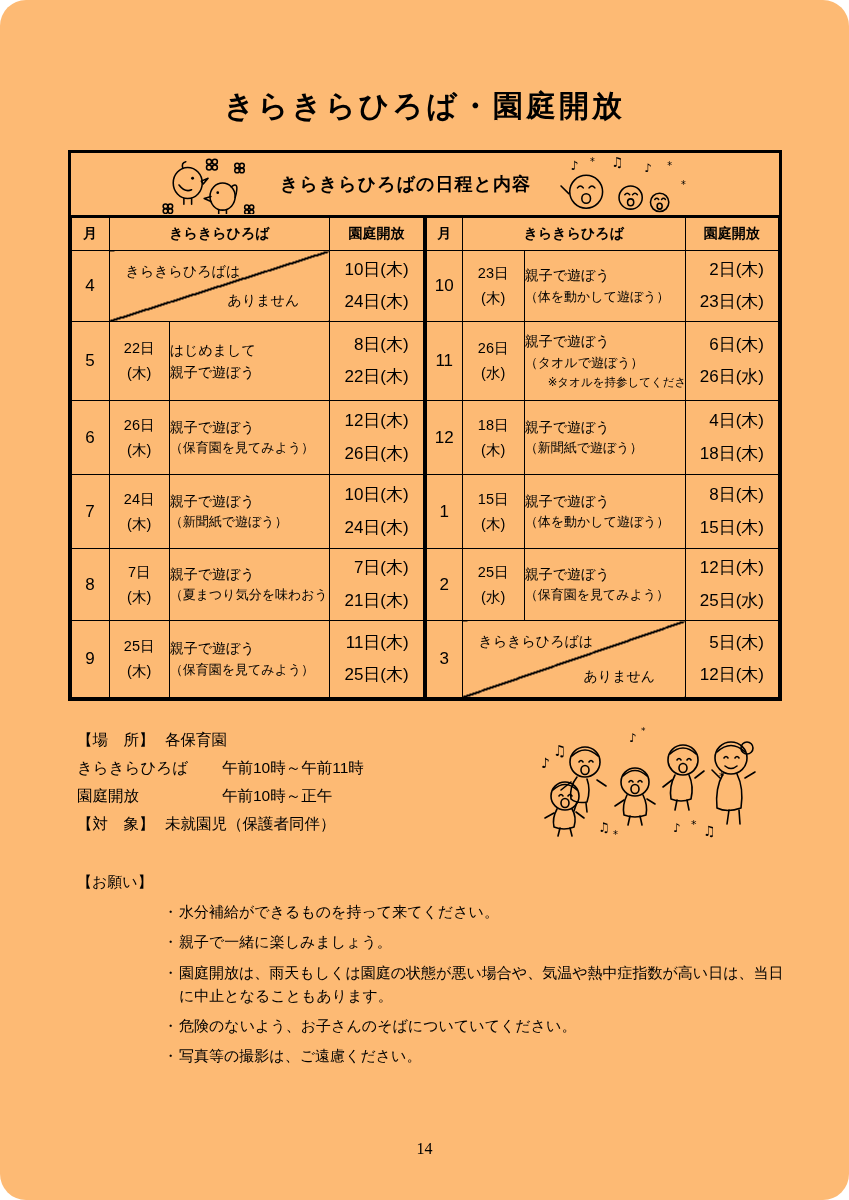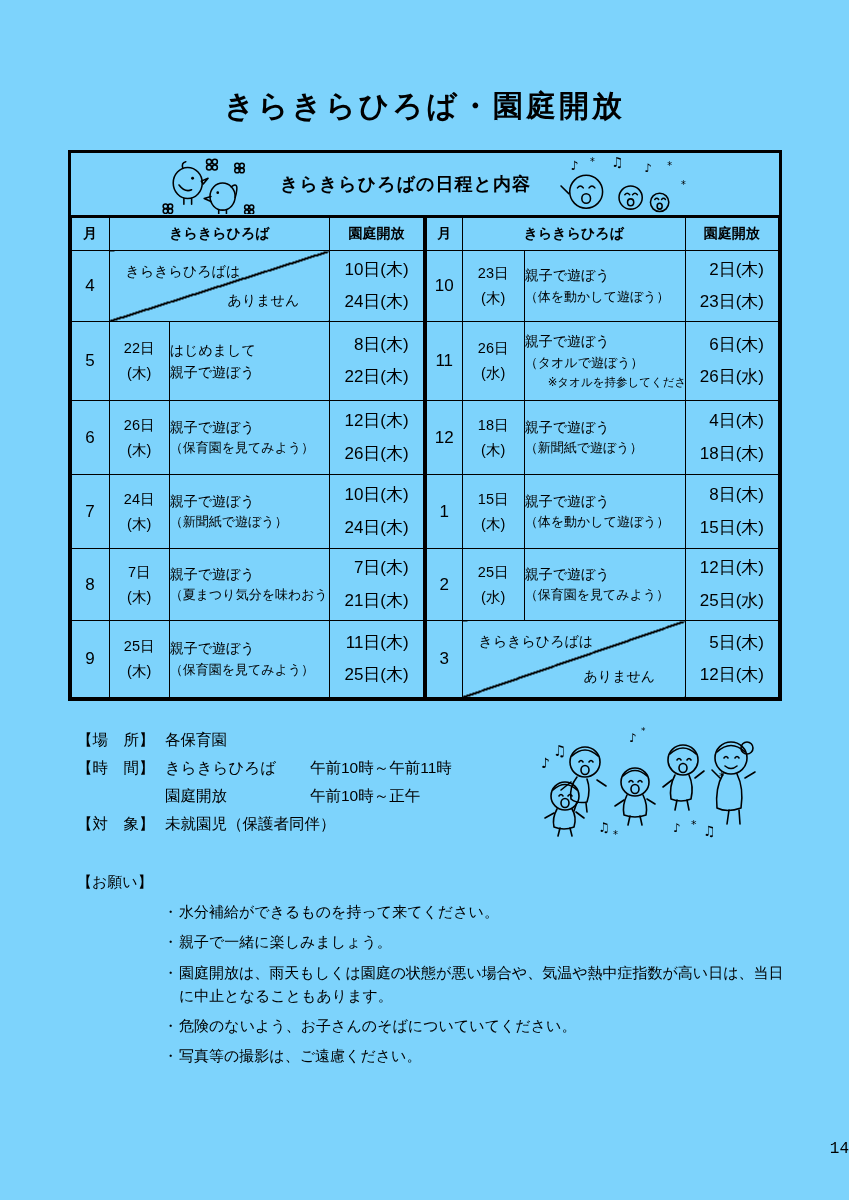--- a/index.html
+++ b/index.html
@@ -1,22 +1,23 @@
 <!DOCTYPE html>
 <html lang="ja"><head>
 <meta charset="utf-8">
 <style>
   html,body { margin:0; padding:0; background:#fff; }
   .page {
     position:relative;
     width:849px; height:1200px;
-    background:#7dd3fc;
+    background:#fdba74;
     color:#000;
     font-family:"Liberation Sans","DejaVu Sans",sans-serif;
     overflow:hidden;
+    border-radius:26px;
   }
   
   .doc-title {
     margin:0; padding-top:86px;
     text-align:center;
     font-size:30px; font-weight:bold; letter-spacing:3px;
   }
   
   .table-wrap {
     width:708px; margin:23px auto 0;
@@ -72,22 +73,22 @@
   
   .notice-section { margin:28px 0 0 77px; font-size:15px; }
   .notice-label { margin-bottom:8px; }
   .notice-items { margin-left:86px; max-width:630px; }
   .notice-item { display:flex; line-height:1.55; margin-bottom:7px; }
   .notice-item .bullet { flex:0 0 16px; }
   .notice-item .txt { flex:1; }
   
   .page-number {
     position:absolute; bottom:42px; left:0; right:0;
-    text-align:right; font-size:16px;
-    font-family:Liberation Mono, monospace;
+    text-align:center; font-size:16px;
+    font-family:Liberation Serif, serif;
   }
   .illust { stroke:#000; fill:none; stroke-width:1.6; stroke-linecap:round; stroke-linejoin:round; }
   .illust text { stroke:none; fill:#000; font-family:"DejaVu Sans",sans-serif; }
 </style>
 </head>
 <body>
 
 <div class="page">
 
   <h1 class="doc-title">きらきらひろば・園庭開放</h1>
@@ -313,21 +314,20 @@
       </table>
   </div>
 
   <div class="info-section">
     <div class="info-lines">
       <div class="info-row">
         <span class="info-label">【場　所】</span>
         <span>各保育園</span>
       </div>
       <div class="info-row">
-        <span class="info-label">【時　間】</span>
         <span class="time-block">
           <span class="time-row">
             <span class="time-name">きらきらひろば</span>
             <span>午前10時～午前11時</span>
           </span>
           <span class="time-row">
             <span class="time-name">園庭開放</span>
             <span>午前10時～正午</span>
           </span>
         </span>

